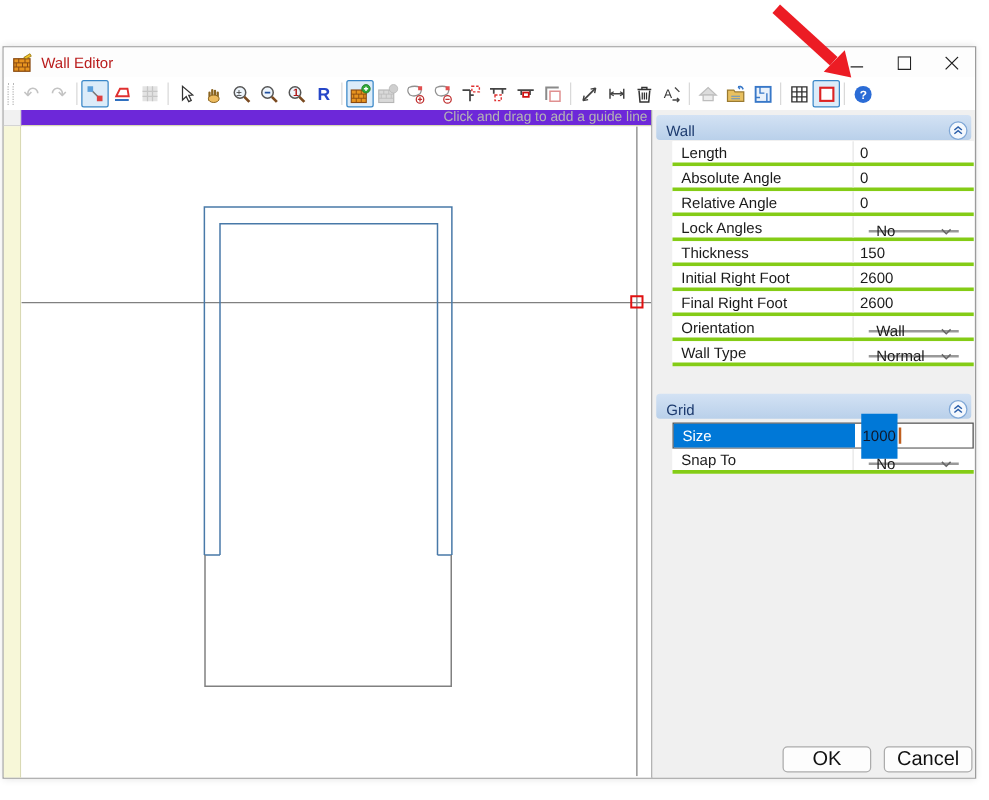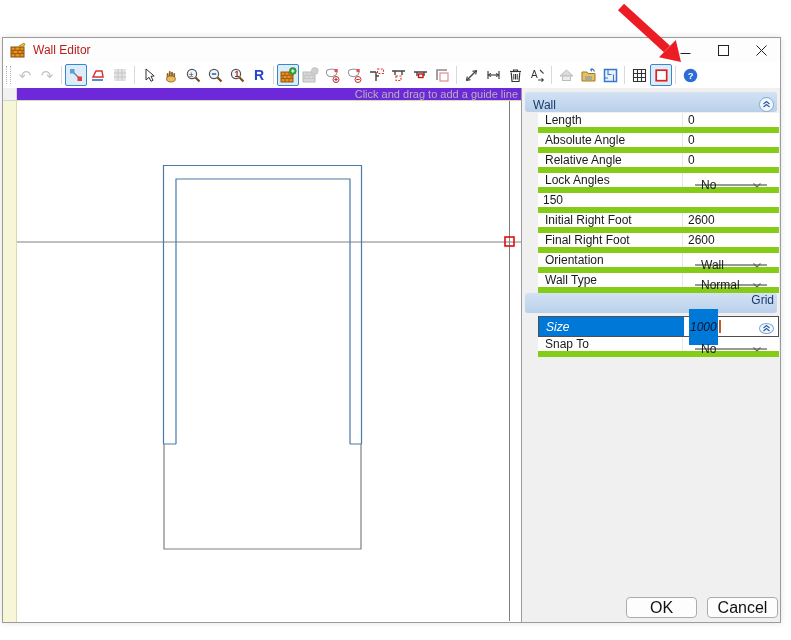--- a/index.html
+++ b/index.html
@@ -41,27 +41,27 @@
   .panel-divider{position:absolute;left:518px;top:0;bottom:0;width:1px;background:#9a9a9a;}
 
   
   .panel{position:absolute;left:519px;right:0;top:0;bottom:0;background:#f0f0f0;font-size:12px;color:#1a1a1a;}
   .section-hdr{height:20px;margin:4px 3px 0 3px;border-radius:3px;
                background:linear-gradient(#d3e2f4,#b9d0ea);color:#1c3a6e;
                display:flex;align-items:flex-end;justify-content:space-between;padding:0 3px 0 8px;gap:16px;}
   .collapse{width:15px;height:15px;border-radius:50%;background:#f4f8fd;border:1px solid #7fa7d6;
             display:flex;align-items:center;justify-content:center;}
   .prows{margin:1px 1px 0 16px;background:#fff;}
-  .prow{height:20px;display:flex;border-bottom:6px solid #84cc16;background:#fff;align-items:stretch;}
+  .prow{height:20px;display:flex;border-bottom:3px solid #84cc16;background:#fff;align-items:stretch;}
   .plabel{width:145px;border-right:1px solid #e6e6e6;display:flex;align-items:center;padding-left:7px;}
   .pvalue{flex:1;display:flex;align-items:center;padding-left:5px;}
   .pvalue.combo-cell{padding:12px;}
   .combo{width:100%;height:100%;border:1px solid #999;background:#fff;display:flex;
          align-items:center;justify-content:space-between;padding:0 4px 0 5px;}
-  .prow.selected{border:1px solid #4f4f4f;height:21px;font-style:italic;}
+  .prow.selected{border:1px solid #4f4f4f;height:21px;}
   .prow.selected .plabel{background:#0078d7;color:#fff;border-right:none;}
   .selbox{background:#0078d7;color:#0f172a;padding:11px 1px;}
   .caret{display:inline-block;width:2px;height:13px;background:#c06020;margin-left:1px;}
 
   .btn{position:absolute;bottom:4px;height:21px;width:71px;background:#fdfdfd;border:1px solid #acacac;
        border-radius:4px;font-size:16px;color:#111;display:flex;align-items:center;justify-content:center;}
   .btn.ok{right:83px;}
   .btn.cancel{right:2px;}
 
   
@@ -346,20 +346,21 @@
           <div class="pvalue combo-cell">
             <div class="combo">
               <span>No</span>
               <svg width="10" height="8" viewBox="0 0 10 8">
                   <path d="M1.5 2.5 L5 6 L8.5 2.5" fill="none" stroke="#666" stroke-width="1.2"></path>
                 </svg>
             </div>
           </div>
         </div>
         <div class="prow">
+          <div class="plabel">Thickness</div>
           <div class="pvalue">150</div>
         </div>
         <div class="prow">
           <div class="plabel">Initial Right Foot</div>
           <div class="pvalue">2600</div>
         </div>
         <div class="prow">
           <div class="plabel">Final Right Foot</div>
           <div class="pvalue">2600</div>
         </div>
@@ -380,21 +381,21 @@
             <div class="combo">
               <span>Normal</span>
               <svg width="10" height="8" viewBox="0 0 10 8">
                   <path d="M1.5 2.5 L5 6 L8.5 2.5" fill="none" stroke="#666" stroke-width="1.2"></path>
                 </svg>
             </div>
           </div>
         </div>
       </div>
 
-      <div class="section-hdr" style="margin-top:0;flex-direction:column;">
+      <div class="section-hdr" style="margin-top:22px;">
         <span>Grid</span>
         <span class="collapse">
           <svg width="9" height="9" viewBox="0 0 9 9">
             <path d="M1.5 4 L4.5 1.5 L7.5 4 M1.5 7 L4.5 4.5 L7.5 7" fill="none" stroke="#2b5faa" stroke-width="1.2"></path>
           </svg>
         </span>
       </div>
 
       <div class="prows" style="margin-top:3px;">
         <div class="prow selected">

